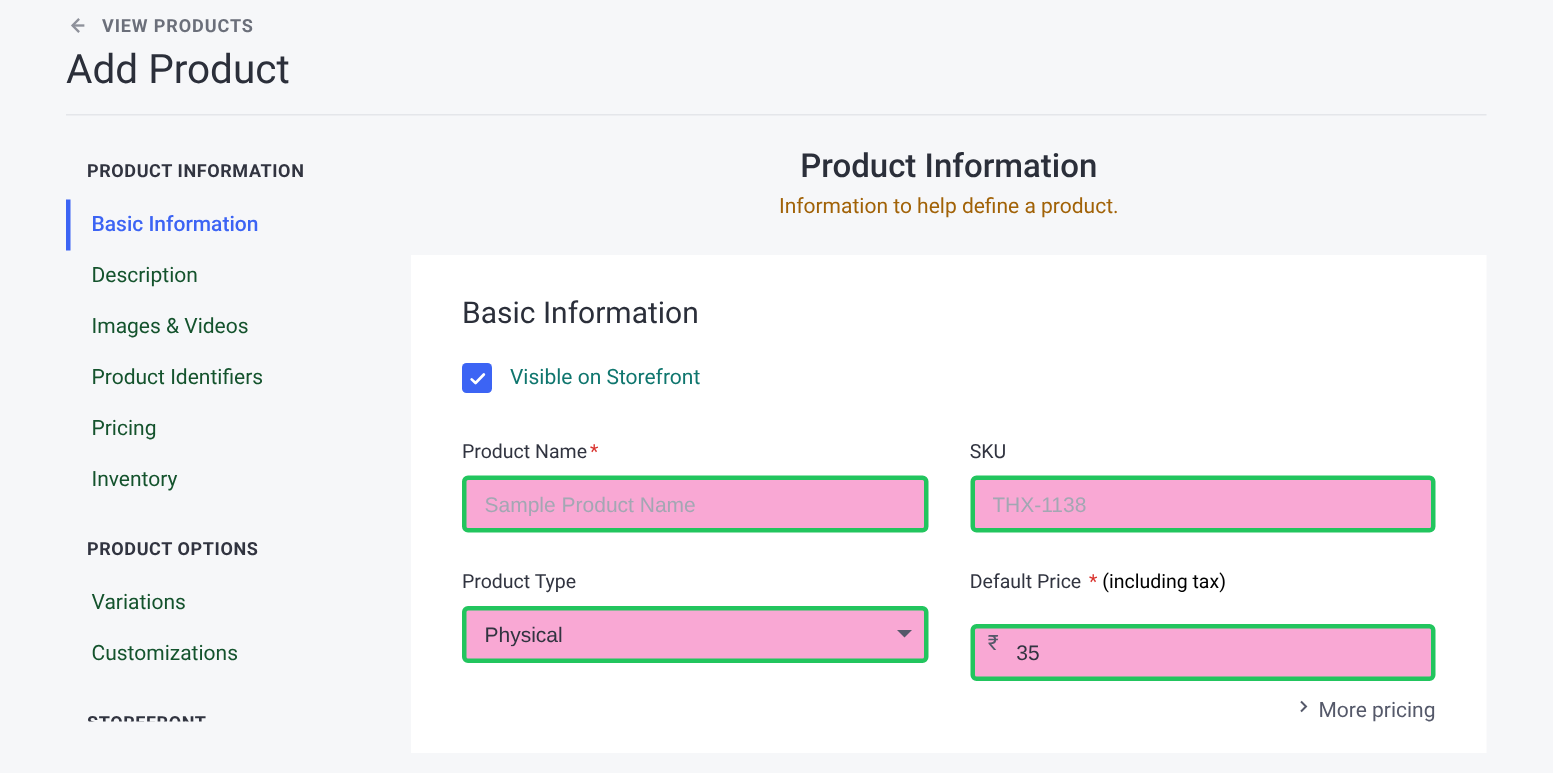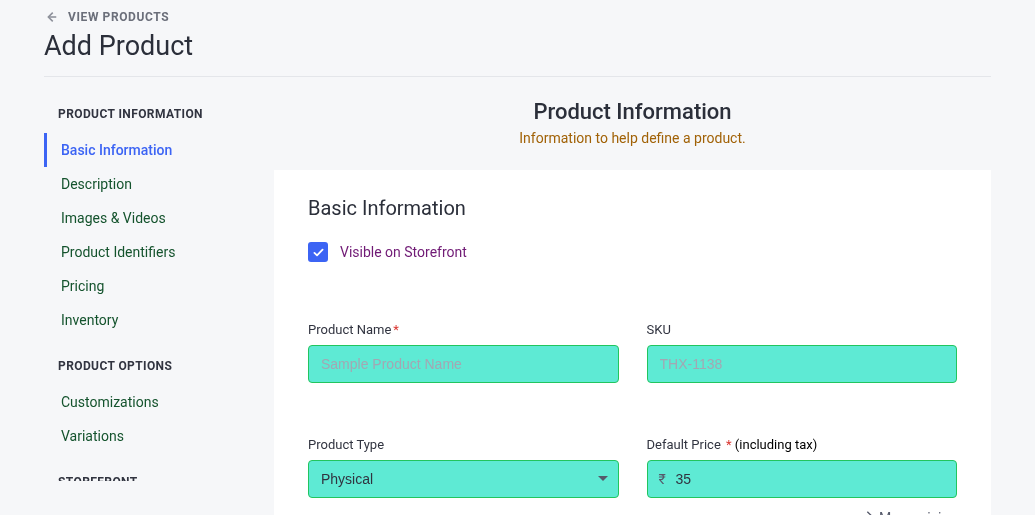--- a/index.html
+++ b/index.html
@@ -110,44 +110,43 @@
     width: 20px; height: 20px;
     background: #3c64f4;
     border-radius: 3px;
     display: inline-flex;
     align-items: center;
     justify-content: center;
     color: #fff;
     cursor: pointer;
   }
   .checkbox svg { width: 13px; height: 13px; }
-  .checkbox-label { font-size: 14px; color: #701a75; }
+  .checkbox-label { font-size: 14px; color: #0f766e; }
   .form-row {
     display: flex;
     gap: 28px;
   }
   .form-col { flex: 1; }
   .field-label {
     font-size: 13px;
     color: #313440;
     margin-bottom: 8px;
     display: block;
-    margin-top: 28px;
   }
   .req { color: #d9332e; margin-left: 2px; }
   .hint { color: #000000; }
   .field {
     width: 100%;
     height: 38px;
-    border: 1px solid #22c55e;
+    border: 3px solid #22c55e;
     border-radius: 4px;
     padding: 0 12px;
     font-size: 14px;
     color: #313440;
-    background: #5eead4;
+    background: #f9a8d4;
     outline: none;
   }
   .field::placeholder { color: #a3a7b3; }
   .select-wrap {
     position: relative;
   }
   .select-wrap .caret {
     position: absolute;
     right: 10px; top: 50%;
     transform: translateY(-50%);
@@ -160,21 +159,21 @@
     -webkit-appearance: none;
   }
   .price-wrap { position: relative; }
   .price-wrap .currency {
     position: absolute;
     left: 12px; top: 50%;
     transform: translateY(-50%);
     color: #55596a;
     font-size: 14px;
   }
-  .price-wrap .field { padding-left: 28px; }
+  .price-wrap .field { padding-left: 28px; margin-top: 12px; }
   .more-pricing {
     display: flex;
     justify-content: flex-end;
     gap: 6px;
     margin-top: 12px;
     font-size: 14px;
     color: #55596a;
     cursor: pointer;
   }
   .more-pricing svg { width: 8px; height: 10px; }
@@ -203,22 +202,22 @@
         <div class="side-heading">PRODUCT INFORMATION</div>
         <div class="side-item active">Basic Information</div>
         <div class="side-item">Description</div>
         <div class="side-item">Images &amp; Videos</div>
         <div class="side-item">Product Identifiers</div>
         <div class="side-item">Pricing</div>
         <div class="side-item">Inventory</div>
       </div>
       <div class="side-group">
         <div class="side-heading">PRODUCT OPTIONS</div>
+        <div class="side-item">Variations</div>
         <div class="side-item">Customizations</div>
-        <div class="side-item">Variations</div>
       </div>
       <div class="side-group">
         <div class="side-heading" style="overflow:hidden; height:6px;">STOREFRONT</div>
       </div>
     </aside>
 
     <main class="main">
       <div class="section-header">
         <div class="section-title">Product Information</div>
         <div class="section-sub">Information to help define a product.</div>

